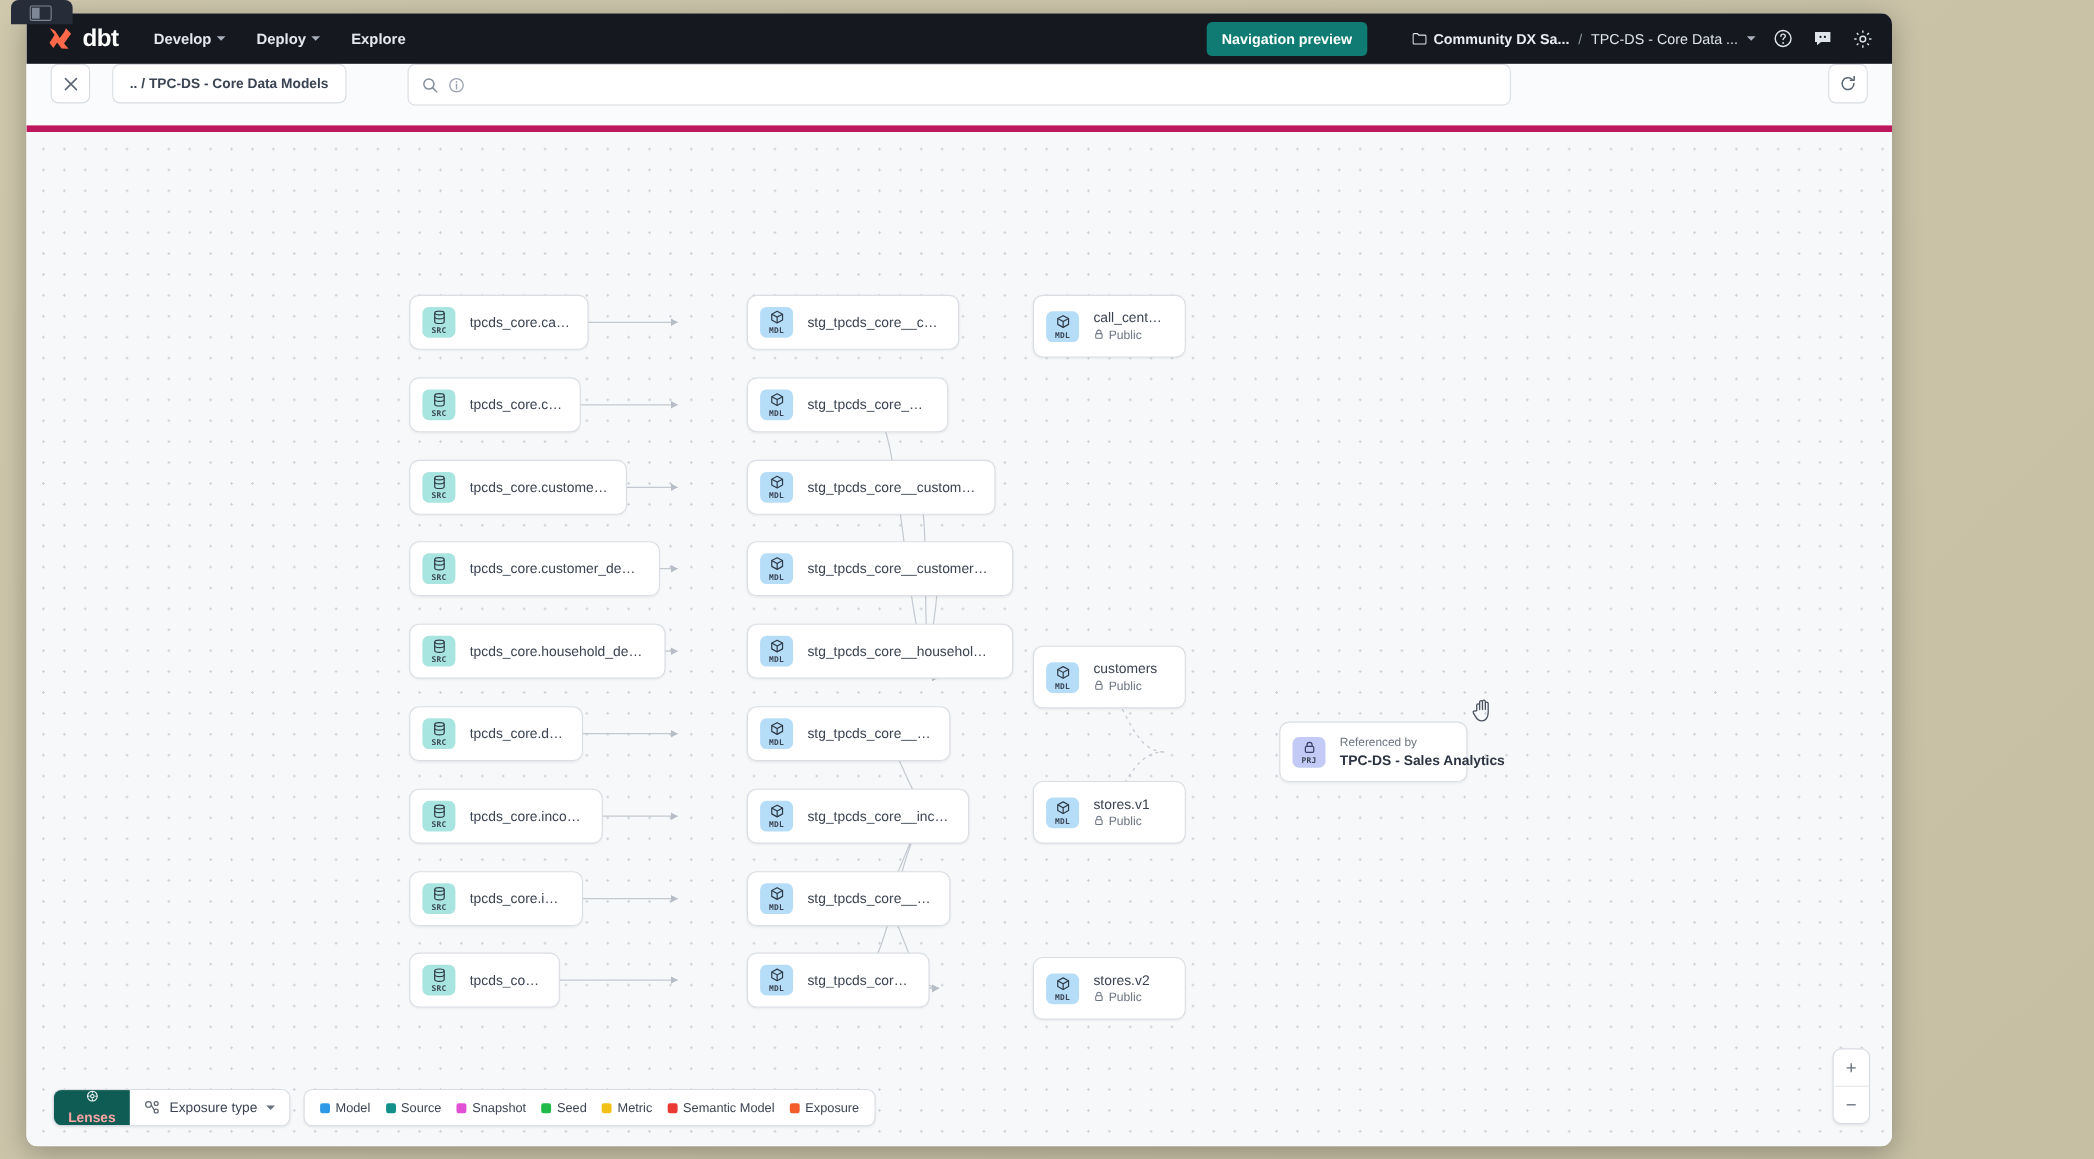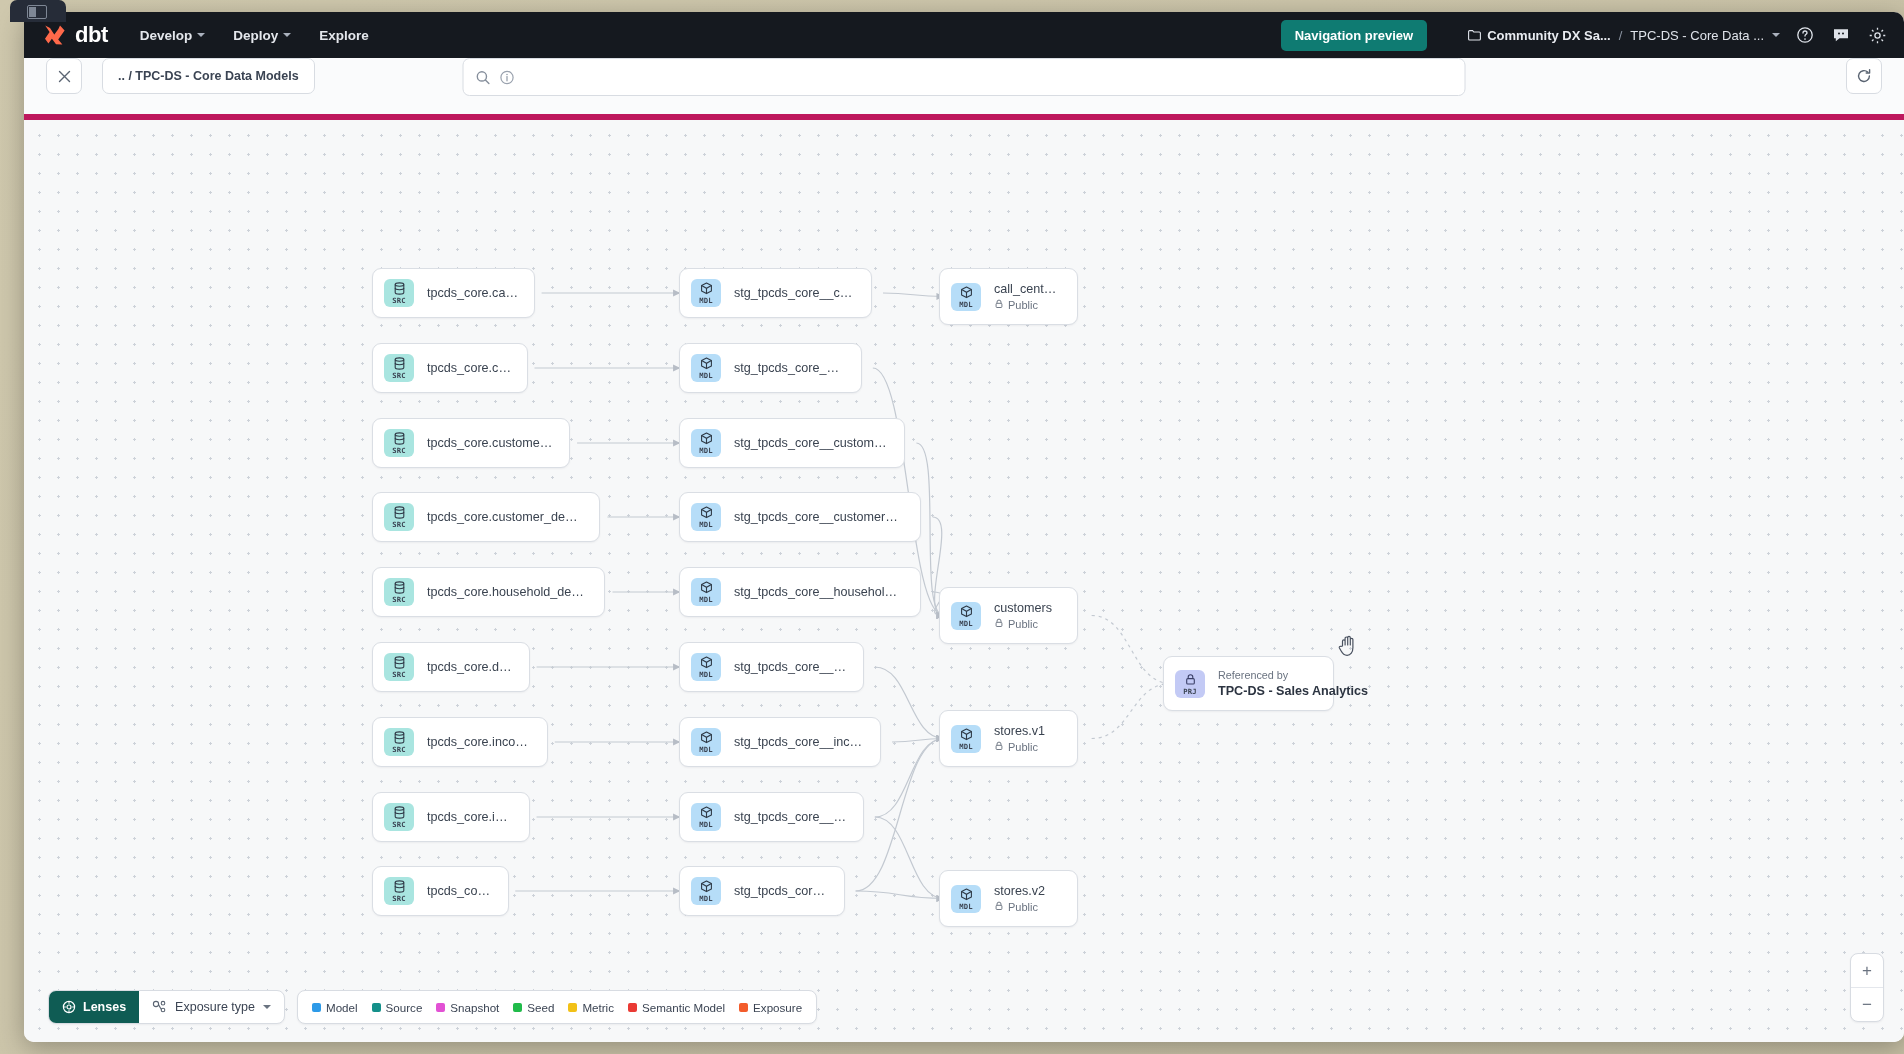--- a/index.html
+++ b/index.html
@@ -9,21 +9,21 @@
     background: #c9c2a8;
     overflow: hidden;
   }
   .desktop {
     position: absolute; inset: 0;
     background: linear-gradient(135deg, #cfc8ad 0%, #c6bfa4 100%);
   }
   .window {
     position: absolute;
     left: 24px; top: 12px;
-    width: 1880px; height: 1030px;
+    width: 1696px; height: 1030px;
     background: #ffffff;
     border-radius: 10px;
     overflow: hidden;
     box-shadow: 0 6px 26px rgba(0,0,0,.28);
     display: flex; flex-direction: column;
   }
   .tab-nub {
     position: absolute; left: 10px; top: 0px;
     width: 56px; height: 22px;
     background: #262c38; border-radius: 7px 7px 0 0;
@@ -167,23 +167,23 @@
     position:absolute; left:24px; bottom:18px;
     display:flex; align-items:center; gap:12px; z-index:8;
   }
   .lenses-group {
     display:flex; align-items:center;
     border:1px solid #d8dce2; border-radius:8px; overflow:hidden;
     background:#fff; height:34px;
     box-shadow:0 1px 2px rgba(16,24,40,.05);
   }
   .lenses-btn {
-    background:#0f5c54; color:#ffffff; height:100%;
+    background:#0f5c54; color:#fca5a5; height:100%;
     display:flex;align-items:center;gap:7px; padding:0 13px;
-    font-size:12.5px; font-weight:600; cursor:pointer; white-space:nowrap;
+    font-size:12.5px; font-weight:600; cursor:pointer; white-space:nowrap;flex-direction:column;
   }
   .restype-btn {
     height:100%; display:flex;align-items:center;gap:8px; padding:0 13px;
     font-size:12.5px; color:#3b4453; cursor:pointer; white-space:nowrap;
   }
   .legend {
     height:34px; background:#fff; border:1px solid #d8dce2; border-radius:8px;
     display:flex; align-items:center; gap:14px; padding:0 14px;
     box-shadow:0 1px 2px rgba(16,24,40,.05);
   }

